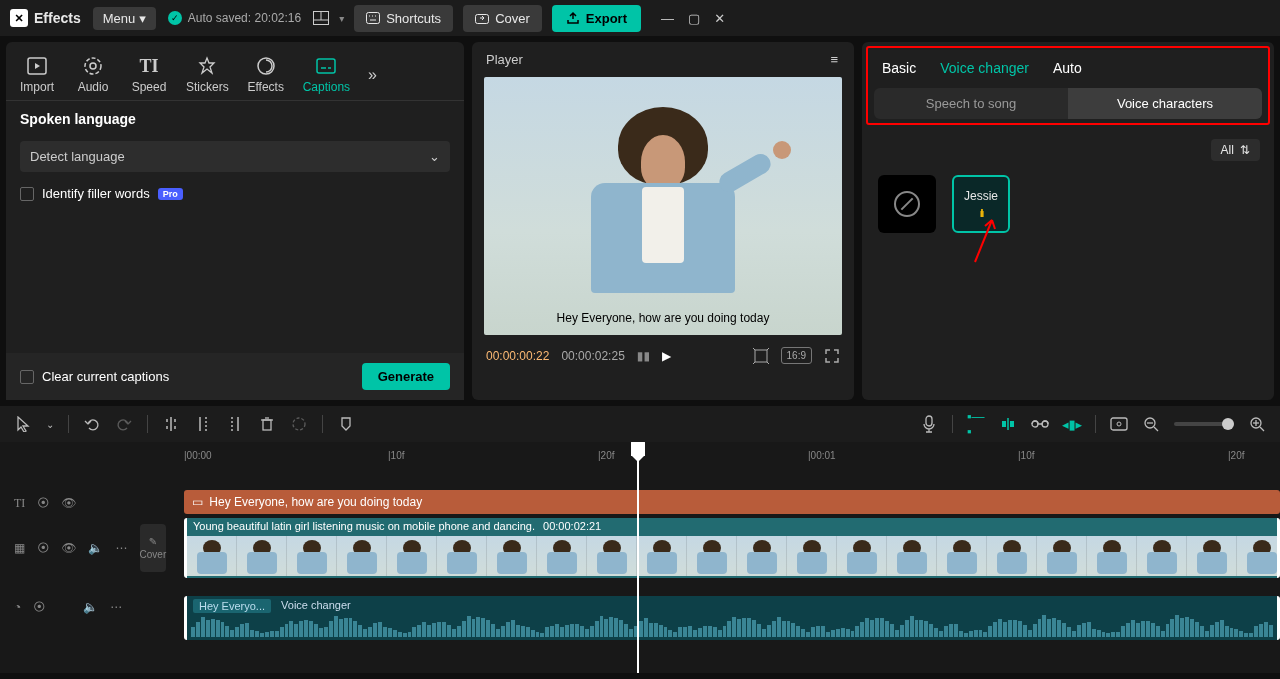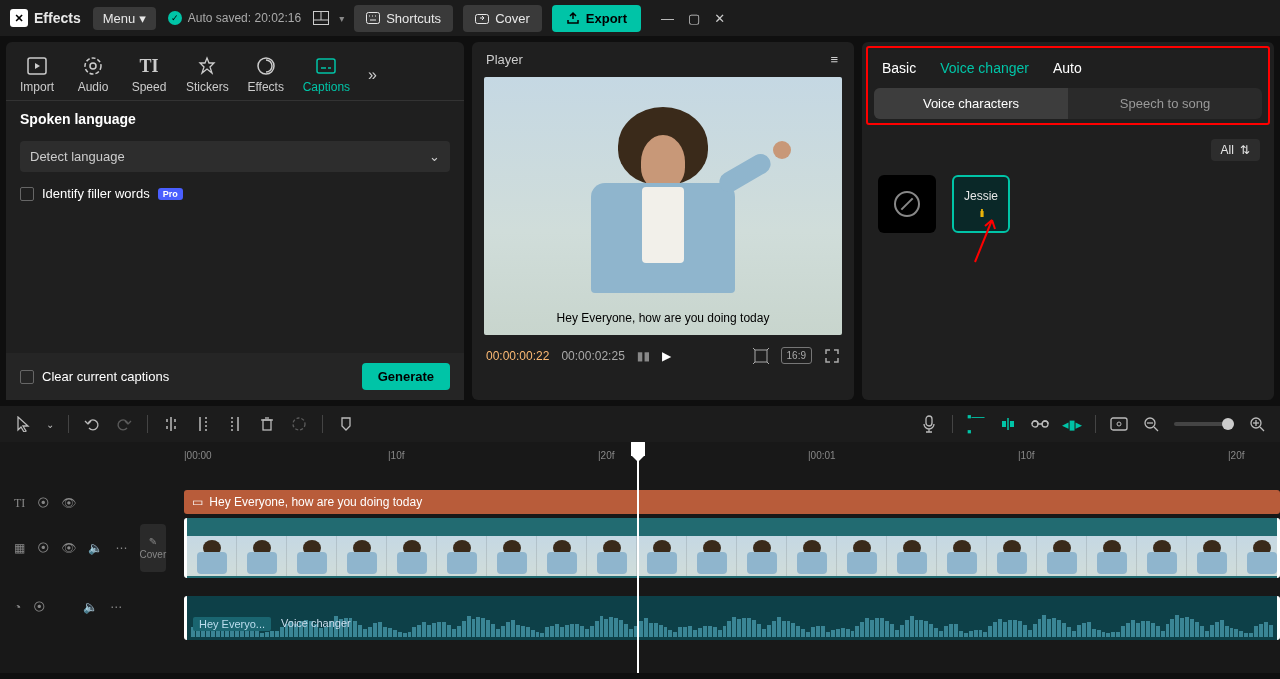--- a/index.html
+++ b/index.html
@@ -88,21 +88,21 @@
 .tracks{position:relative;}
 .track{position:relative;margin-bottom:2px;}
 .caption-clip{position:absolute;left:6px;right:0;height:24px;background:#b85c3a;border-radius:3px;display:flex;align-items:center;gap:6px;padding:0 8px;color:#fff;font-size:12px;}
 .video-clip{position:absolute;left:6px;right:0;height:60px;background:#226b71;border-radius:3px;border-left:3px solid #fff;border-right:3px solid #fff;overflow:hidden;}
 .video-label{position:absolute;top:2px;left:6px;color:#fff;font-size:11px;z-index:2;display:flex;gap:8px;}
 .thumbs{position:absolute;top:18px;left:0;right:0;height:40px;display:flex;}
 .thumb{flex:0 0 50px;height:40px;background:linear-gradient(180deg,#c5d8e3 0%,#d0ddda 100%);position:relative;border-right:1px solid rgba(0,0,0,0.1);}
 .thumb::before{content:"";position:absolute;left:50%;top:4px;transform:translateX(-50%);width:18px;height:16px;background:#3a2a1a;border-radius:50%;}
 .thumb::after{content:"";position:absolute;left:50%;top:16px;transform:translateX(-50%);width:30px;height:22px;background:#8fb5cd;border-radius:4px;}
 .audio-clip{position:absolute;left:6px;right:0;height:44px;background:#0d4048;border-radius:3px;border-left:3px solid #fff;border-right:3px solid #fff;overflow:hidden;}
-.audio-labels{position:absolute;top:21px;left:6px;display:flex;gap:10px;font-size:11px;z-index:2;}
+.audio-labels{position:absolute;top:3px;left:6px;display:flex;gap:10px;font-size:11px;z-index:2;}
 .audio-label1{background:#1a6570;padding:1px 6px;border-radius:2px;color:#bde;}
 .audio-label2{color:#cde;}
 .waveform{position:absolute;bottom:3px;left:0;right:0;height:22px;display:flex;align-items:flex-end;gap:1px;padding:0 4px;}
 .wf-bar{flex:1;background:#3a8595;min-width:1px;}
 .playhead{position:absolute;left:459px;top:0;bottom:0;width:2px;background:#fff;z-index:10;}
 .playhead-head{position:absolute;top:-2px;left:-6px;width:14px;height:16px;background:#fff;border-radius:3px 3px 0 0;}
 .playhead-head::after{content:"";position:absolute;bottom:-6px;left:1px;border-left:6px solid transparent;border-right:6px solid transparent;border-top:6px solid #fff;}
 svg{display:block;}
 </style>
 </head>
@@ -280,22 +280,22 @@
   </div>
 
   <div class="right-panel">
     <div class="red-box">
       <div class="right-tabs">
         <div class="right-tab">Basic</div>
         <div class="right-tab active">Voice changer</div>
         <div class="right-tab">Auto</div>
       </div>
       <div class="sub-tabs">
+        <div class="sub-tab">Speech to song</div>
         <div class="sub-tab active">Voice characters</div>
-        <div class="sub-tab">Speech to song</div>
       </div>
     </div>
     <div class="all-filter">
       <div class="all-btn">
         <span>All</span>
         <span>⇅</span>
       </div>
     </div>
     <div class="voice-grid">
       <div class="voice-card voice-none">
@@ -465,20 +465,24 @@
     <div class="tracks">
       <div style="height:20px;"></div>
       <div class="track" style="height:26px;">
         <div class="caption-clip">
           <span>▭</span>
           <span>Hey Everyone, how are you doing today</span>
         </div>
       </div>
       <div class="track" style="height:62px;">
         <div class="video-clip">
+          <div class="video-label">
+            <span>Young beautiful latin girl listening music on mobile phone and dancing.</span>
+            <span>00:00:02:21</span>
+          </div>
           <div class="thumbs">
             <div class="thumb"></div>
               <div class="thumb"></div>
               <div class="thumb"></div>
               <div class="thumb"></div>
               <div class="thumb"></div>
               <div class="thumb"></div>
               <div class="thumb"></div>
               <div class="thumb"></div>
               <div class="thumb"></div>

